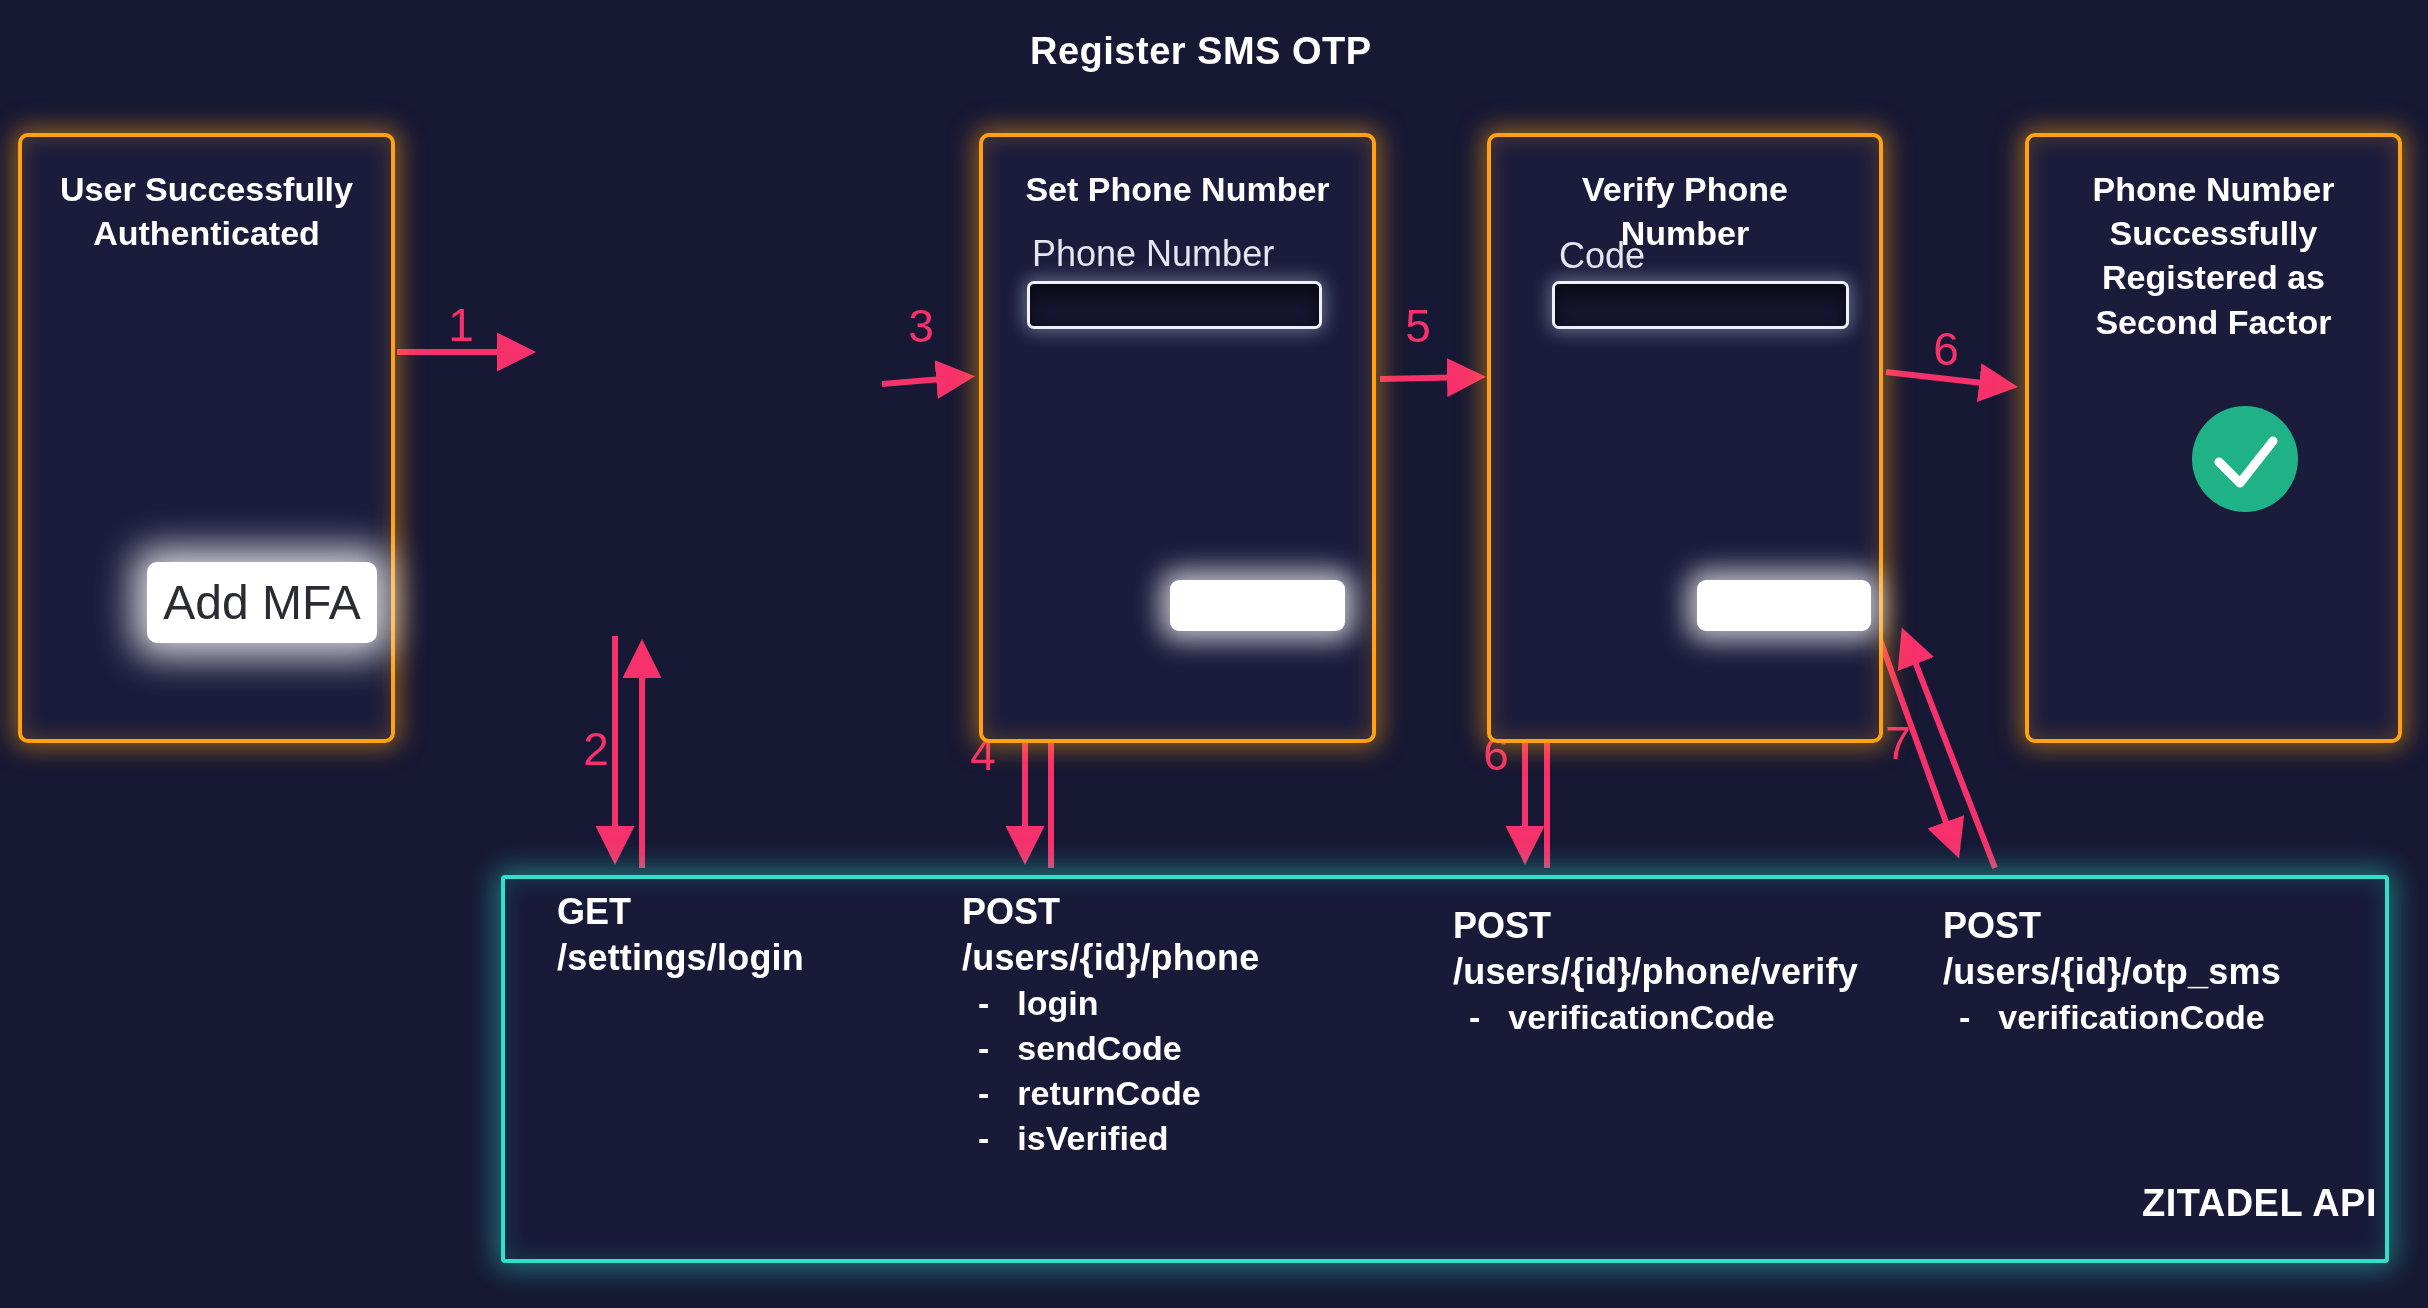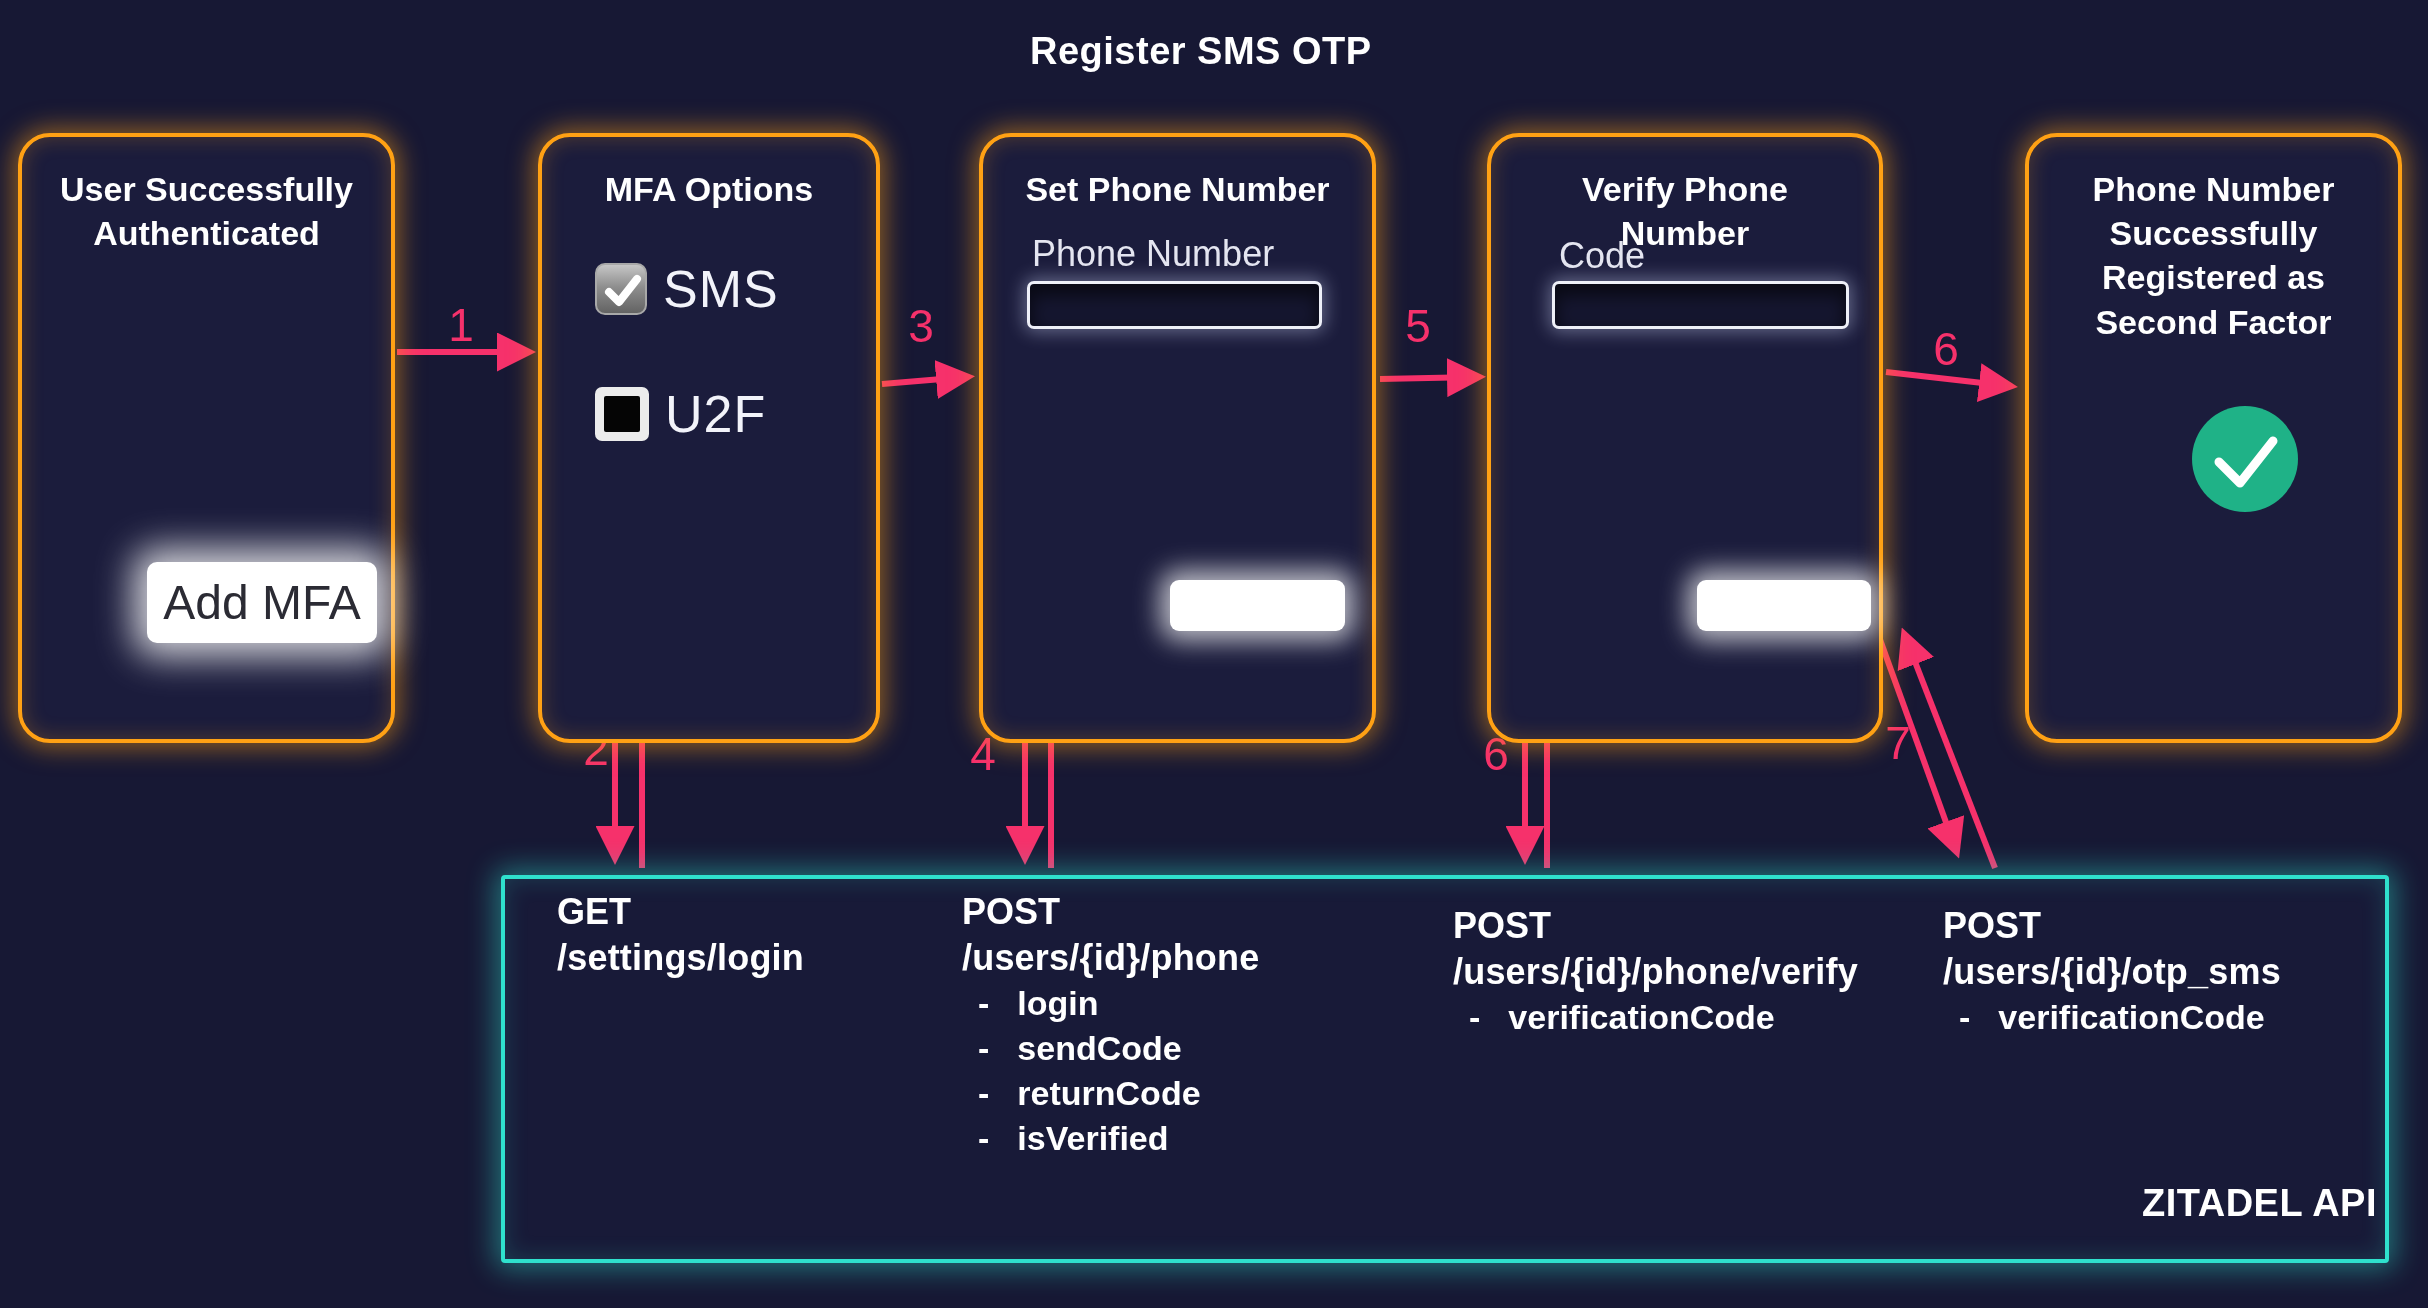--- a/index.html
+++ b/index.html
@@ -16,21 +16,21 @@
   }
   .stage{position:absolute;inset:0}
   .page-title{
     position:absolute;left:1030px;top:30px;
     font-size:38px;font-weight:700;letter-spacing:.5px;
   }
   
   .node{
     position:absolute;top:133px;height:610px;
     background:var(--node-bg);
-    border:4px solid var(--orange);border-radius:32px;
+    border:4px solid var(--orange);border-radius:10px;
     box-shadow:0 0 24px 5px rgba(255,160,18,.50), inset 0 0 20px 2px rgba(255,160,18,.22);
   }
   #box1{left:18px;width:377px}
   #box2{left:538px;width:342px}
   #box3{left:979px;width:397px}
   #box4{left:1487px;width:396px}
   #box5{left:2025px;width:377px}
   .node-title{
     margin:30px 0 0 0;padding:0 24px;text-align:center;
     font-size:34px;font-weight:700;line-height:1.3;
@@ -157,37 +157,20 @@
   <div class="step-label s5">5</div>
   <div class="step-label s6v">6</div>
   <div class="step-label s6h">6</div>
   <div class="step-label s7">7</div>
 
   <section class="node" id="box1">
     <h2 class="node-title">User Successfully Authenticated</h2>
     <button class="btn add-mfa">Add MFA</button>
   </section>
 
-  <section class="node" id="box2">
-    <h2 class="node-title">MFA Options</h2>
-    <div class="opt-row sms">
-      <span class="cb cb-checked">
-        <svg width="46" height="46" viewBox="0 0 46 46">
-          <polyline points="9,24 19,34 37,11" fill="none" stroke="#ffffff" stroke-width="8" stroke-linecap="round" stroke-linejoin="round"></polyline>
-        </svg>
-      </span>
-      <span class="opt-label">SMS</span>
-    </div>
-    <div class="opt-row u2f">
-      <span class="cb cb-unchecked">
-        <span class="inner"></span>
-      </span>
-      <span class="opt-label">U2F</span>
-    </div>
-  </section>
 
   <section class="node" id="box3">
     <h2 class="node-title">Set Phone Number</h2>
     <label class="field-label">Phone Number</label>
     <input class="text-input" type="text" value="" style="">
     <button class="btn blank-btn"></button>
   </section>
 
   <section class="node" id="box4">
     <h2 class="node-title">Verify Phone Number</h2>

